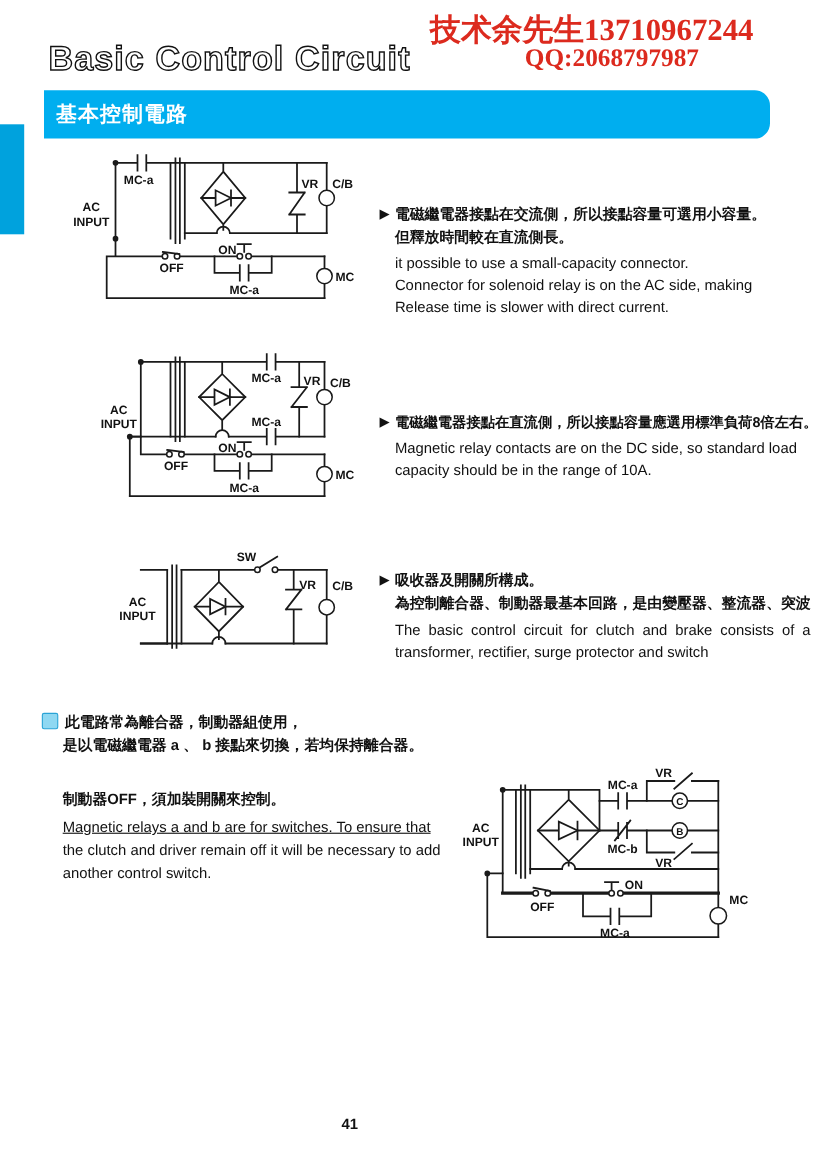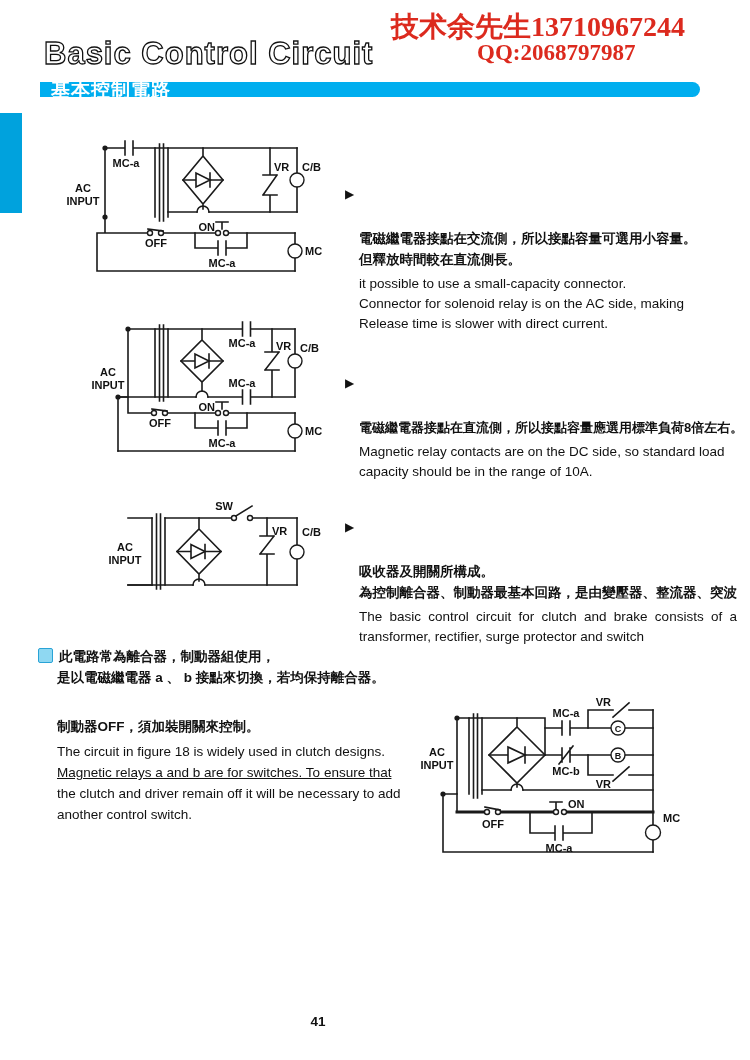--- a/index.html
+++ b/index.html
@@ -7,31 +7,31 @@
         font-family:"Liberation Sans",sans-serif;color:#111;}
   .abs{position:absolute;}
   
   .wm{color:#dc2a1e;font-family:"Liberation Serif",serif;font-weight:bold;white-space:nowrap;}
   .wm1{left:391px;top:8px;font-size:28px;}
   .wm2{left:477px;top:40px;font-size:23px;}
   
   .title{left:44px;top:36px;font-size:31px;font-weight:bold;letter-spacing:1px;color:#fff;
          -webkit-text-stroke:1.3px #111;text-shadow:0 0 0 #fff;white-space:nowrap;}
   
-  .banner{left:40px;top:82px;width:660px;height:15px;background:#00aeef;
+  .banner{left:40px;top:82px;width:660px;height:44px;background:#00aeef;
           border-radius:0 14px 14px 0;display:flex;align-items:center;}
   .banner span{color:#fff;font-weight:bold;font-size:19px;padding-left:11px;letter-spacing:1px;}
   .tab{left:0;top:113px;width:22px;height:100px;background:#00a2dd;}
   
   .blk{line-height:21px;font-size:13.5px;}
   .zh{font-weight:bold;white-space:nowrap;}
   .en{font-weight:normal;white-space:nowrap;line-height:20px;}
   .tri{display:inline-block;width:14px;font-size:12px;}
   .zrow{display:flex;}
-  .zbody{flex:1;margin-top:44px;}
+  .zbody{flex:1;}
   .gap4{height:4px;}
   .sqbul{display:inline-block;width:13px;height:13px;background:#8fd8f2;border:1.5px solid #29a3d6;
          border-radius:2px;margin-right:6px;vertical-align:-2px;}
   .spread{word-spacing:3.5px;}
   
   svg text{font-family:"Liberation Sans",sans-serif;font-weight:bold;font-size:11px;fill:#111;}
   svg .w{stroke:#1a1a1a;stroke-width:1.6;fill:none;stroke-linecap:square;}
   svg .thick{stroke:#1a1a1a;stroke-width:3;fill:none;stroke-linecap:square;}
   svg .dot{fill:#1a1a1a;stroke:none;}
   svg .oc{fill:#fff;stroke:#1a1a1a;stroke-width:1.4;}
@@ -194,21 +194,20 @@
         <div class="en">transformer, rectifier, surge protector and switch</div>
       </div>
     </div>
   </div>
 
   <div class="abs blk" style="left:38px;top:646px;width:390px;">
     <div class="zh"><span class="sqbul"></span><span>此電路常為離合器，制動器組使用，</span></div>
     <div class="zh" style="padding-left:19px;">是以電磁繼電器 a 、 b 接點來切換，若均保持離合器。</div>
     <div class="zh" style="padding-left:19px;margin-top:28px;">制動器OFF，須加裝開關來控制。</div>
     <div class="gap4"></div>
-    <div class="en" style="padding-left:19px;line-height:21px;">The circuit in figure 18 is widely used in clutch designs.</div>
     <div class="en" style="padding-left:19px;line-height:21px;text-decoration:underline;">Magnetic relays a and b  are for switches.  To ensure that</div>
     <div class="en" style="padding-left:19px;line-height:21px;">the clutch and driver remain off it will be necessary to add</div>
     <div class="en" style="padding-left:19px;line-height:21px;">another control switch.</div>
   </div>
 
   <svg class="abs" style="left:415px;top:680px;" width="320" height="180" viewBox="0 0 320 180">
     <text x="22" y="76" text-anchor="middle">AC</text>
     <text x="22" y="89" text-anchor="middle">INPUT</text>
     <path class="w" d="M42,38 V114 M42,114 H28 M28,114 V172 M28,172 H238"></path>
     <circle class="dot" cx="42" cy="38" r="2.6"></circle>

